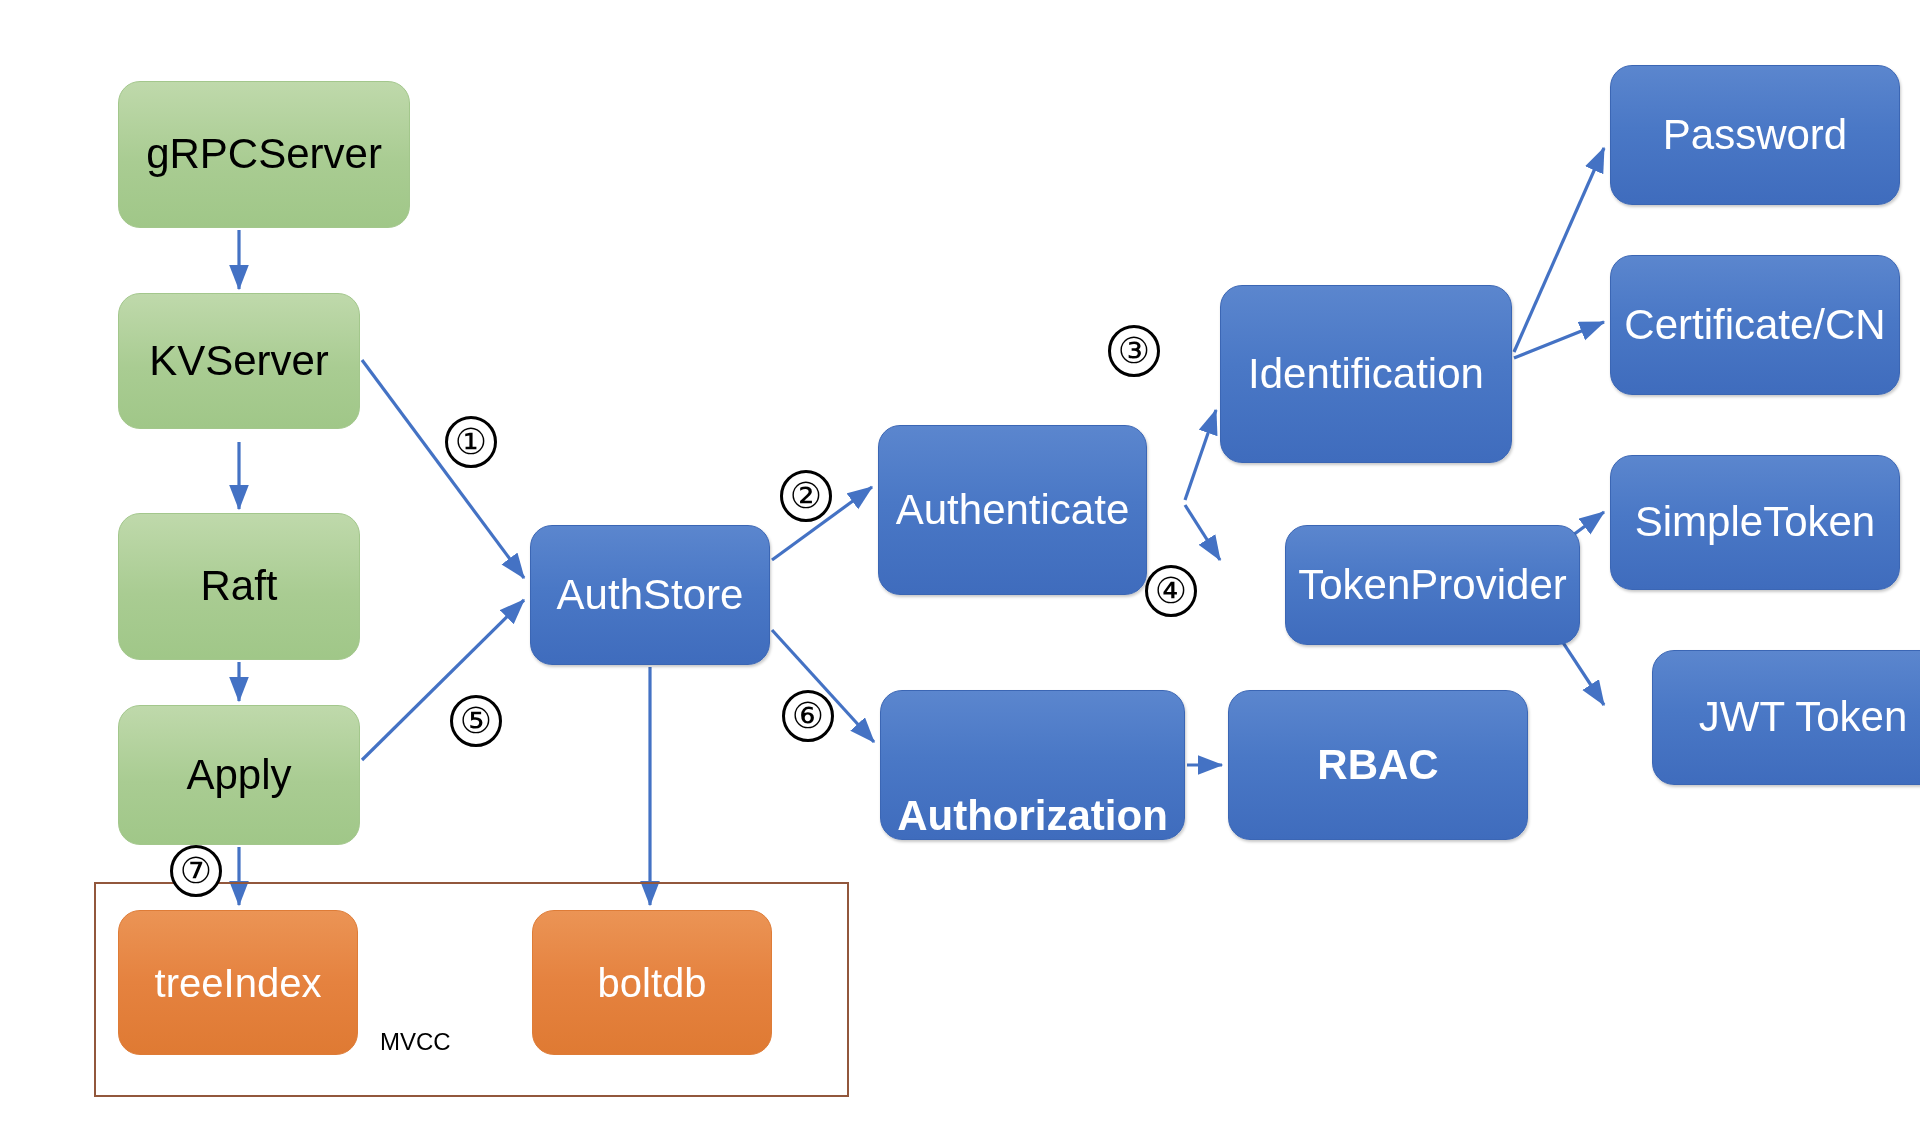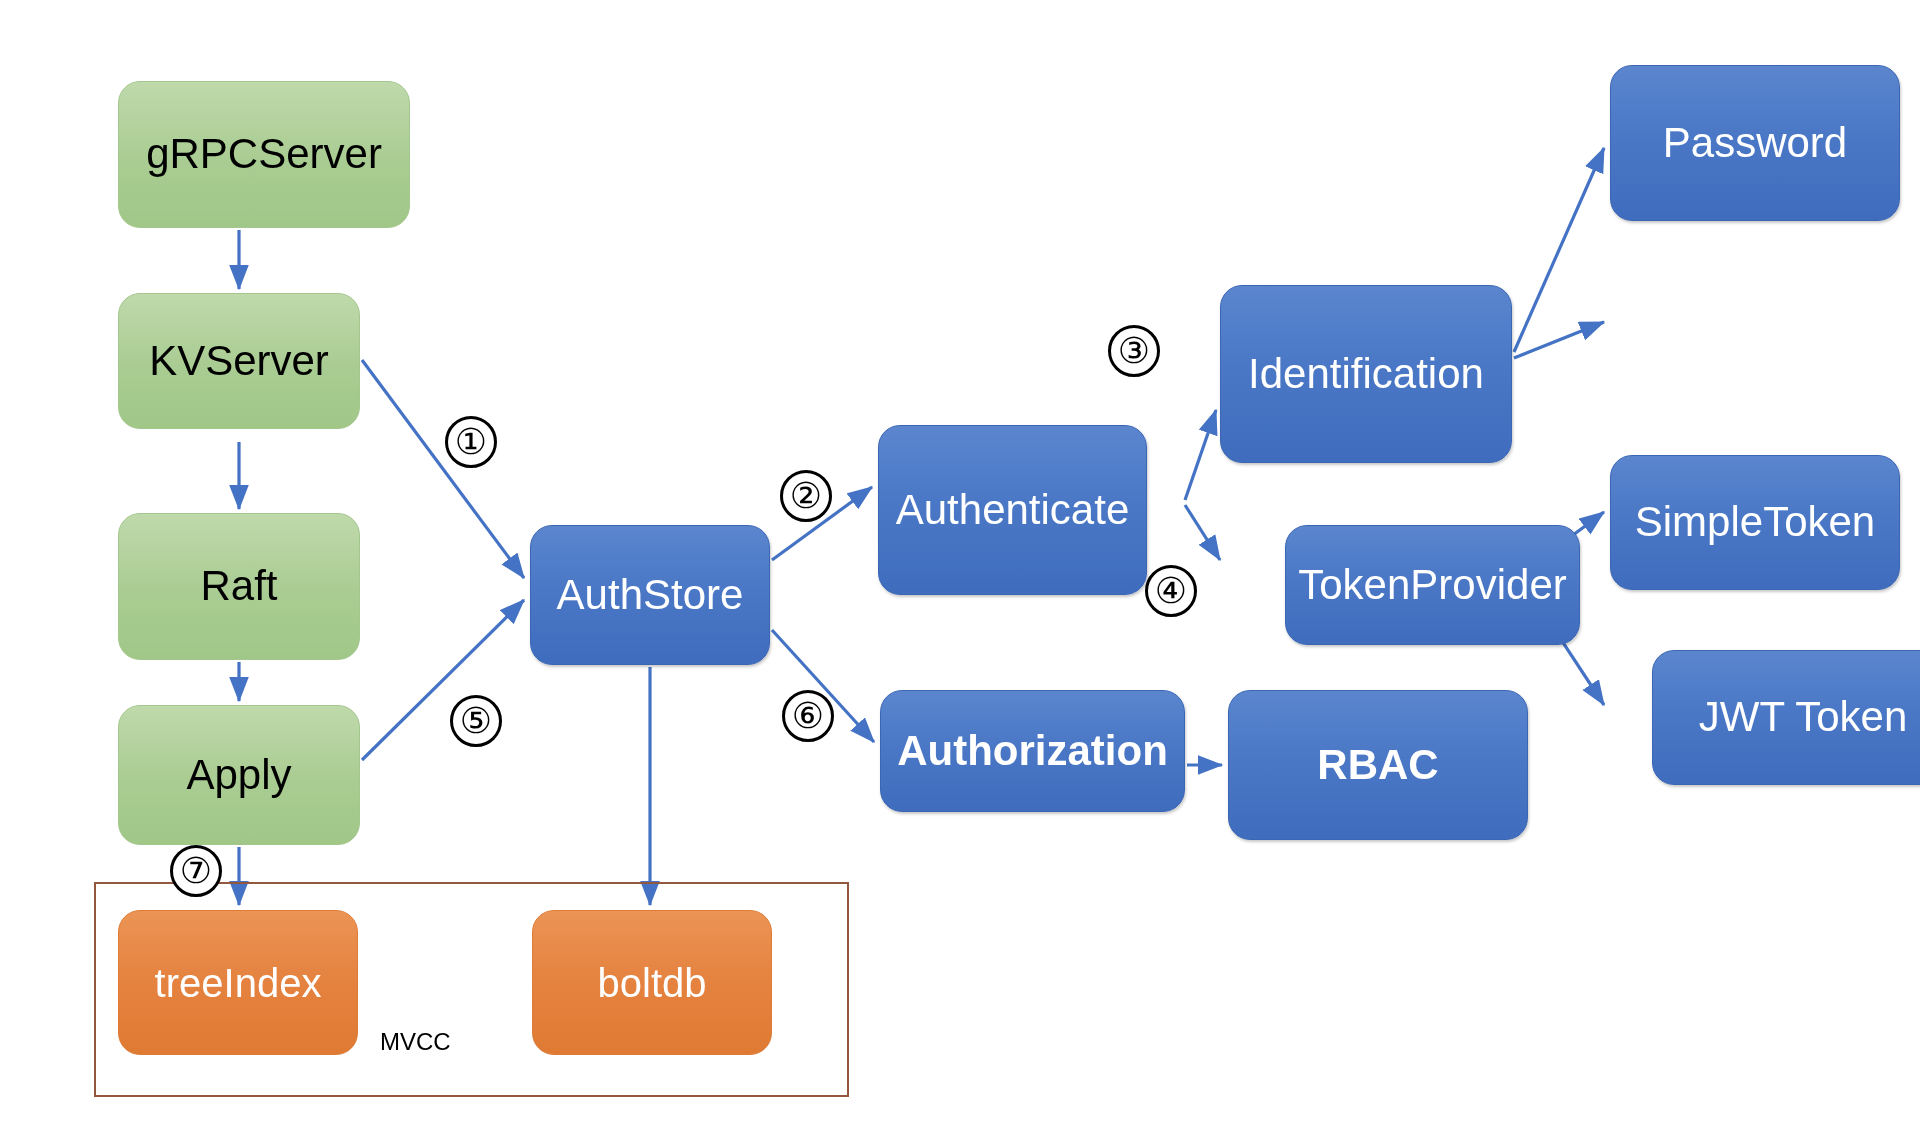--- a/index.html
+++ b/index.html
@@ -141,28 +141,31 @@
   </div>
   <div class="node blue" id="n-authenticate" style="left: 878px; top: 425px; width: 269px; height: 170px;">
     <span>Authenticate</span>
   </div>
   <div class="node blue" id="n-identification" style="left: 1220px; top: 285px; width: 292px; height: 178px;">
     <span>Identification</span>
   </div>
   <div class="node blue" id="n-token_provider" style="left: 1285px; top: 525px; width: 295px; height: 120px;">
     <span>TokenProvider</span>
   </div>
-  <div class="node blue bold" id="n-authorization" style="left: 880px; top: 690px; width: 305px; height: 122px;">
+  <div class="node blue bold" id="n-authorization" style="left: 880px; top: 690px; width: 305px; height: 150px; align-items: flex-end;">
     <span>Authorization</span>
   </div>
   <div class="node blue bold" id="n-rbac" style="left: 1228px; top: 690px; width: 300px; height: 150px;">
     <span>RBAC</span>
   </div>
-  <div class="node blue" id="n-password" style="left: 1610px; top: 65px; width: 290px; height: 156px;">
+  <div class="node blue" id="n-password" style="left: 1610px; top: 65px; width: 290px; height: 140px;">
     <span>Password</span>
+  </div>
+  <div class="node blue" id="n-certificate_cn" style="left: 1610px; top: 255px; width: 290px; height: 140px;">
+    <span>Certificate/CN</span>
   </div>
   <div class="node blue" id="n-simple_token" style="left: 1610px; top: 455px; width: 290px; height: 135px;">
     <span>SimpleToken</span>
   </div>
   <div class="node blue" id="n-jwt_token" style="left: 1652px; top: 650px; width: 290px; height: 135px; padding-left: 12px;">
     <span>JWT Token</span>
   </div>
 
   <div class="node orange" id="n-tree_index" style="left: 118px; top: 910px; width: 240px; height: 145px;">
     <span>treeIndex</span>

